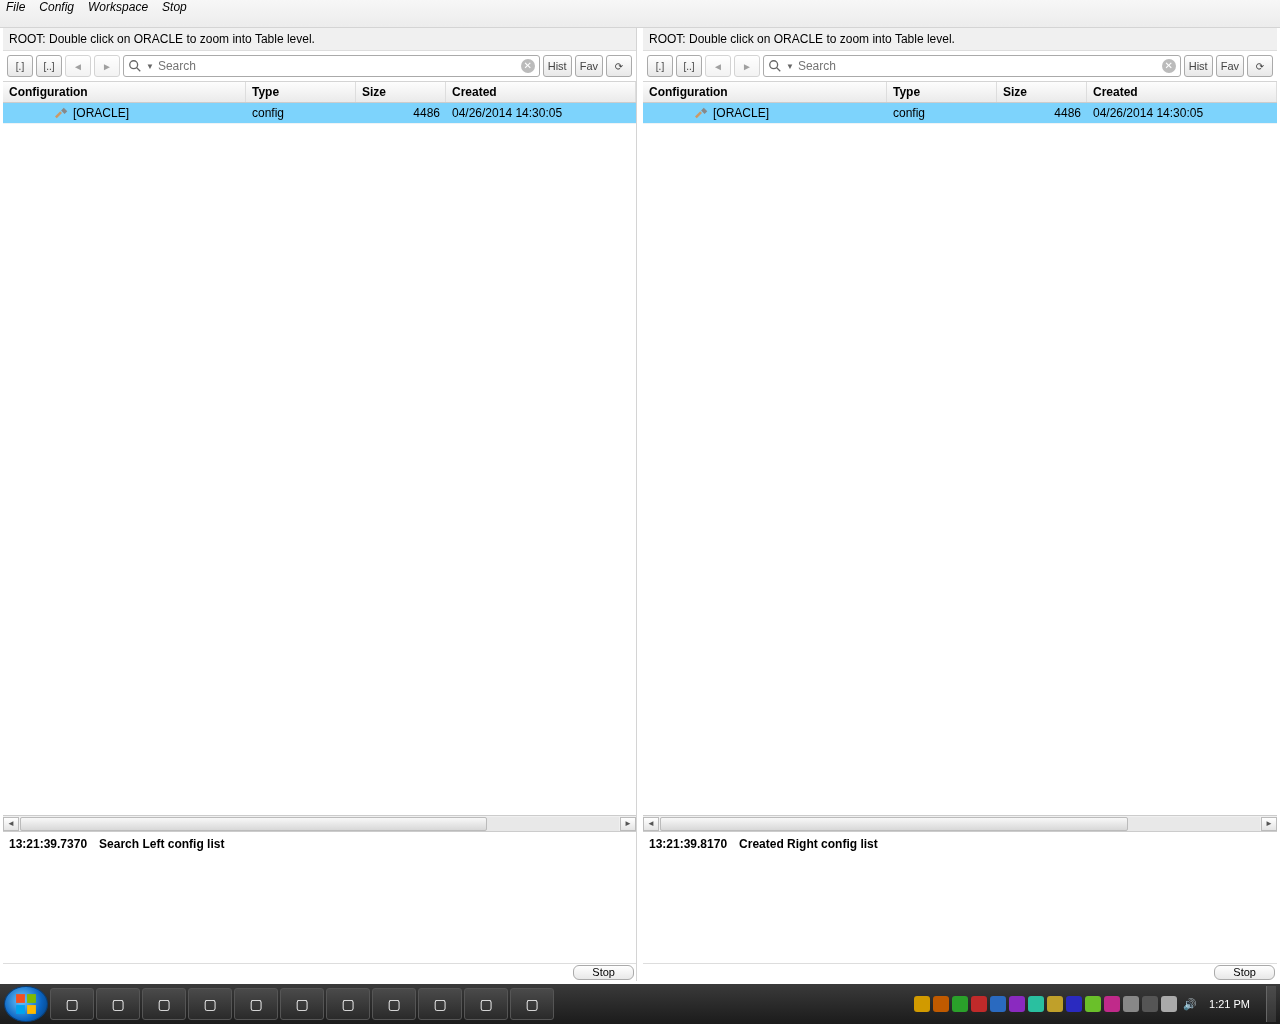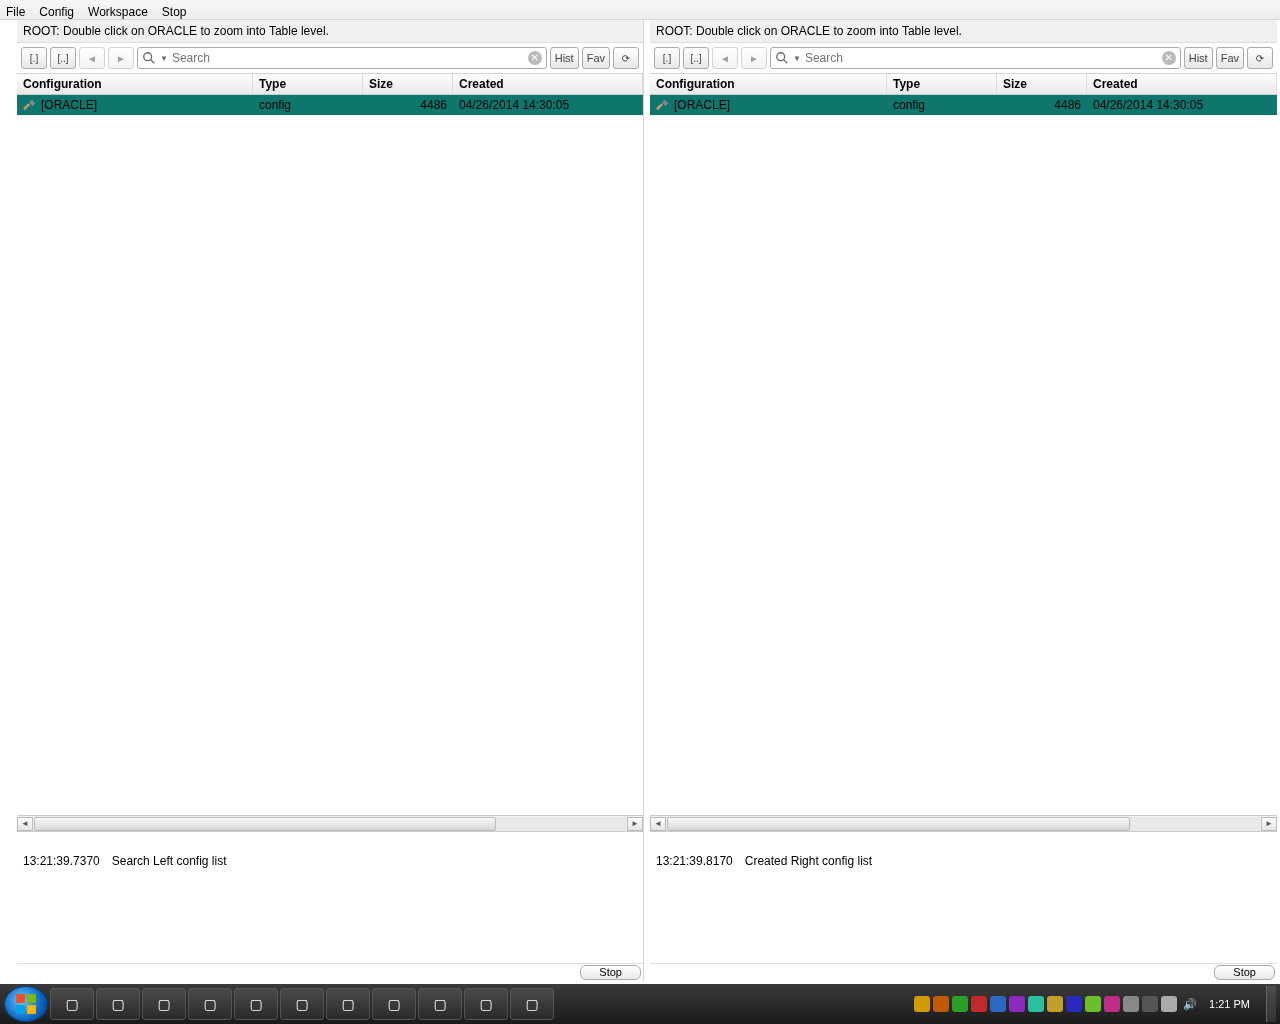--- a/index.html
+++ b/index.html
@@ -1,59 +1,59 @@
 <!DOCTYPE html>
 <html><head>
 <meta charset="utf-8">
 <style>
 * { box-sizing: border-box; margin: 0; padding: 0; }
 html, body { width: 1280px; height: 1024px; overflow: hidden; font-family: "Segoe UI", Tahoma, sans-serif; font-size: 12px; background: #fff; }
 body { display: flex; flex-direction: column; }
 
 
-.menubar { height: 20px; background: linear-gradient(#f7f7f7,#ececec); border-bottom: 1px solid #d4d4d4; display: flex; align-items: flex-end; padding: 0 6px; gap: 14px; }
+.menubar { height: 28px; background: linear-gradient(#f7f7f7,#ececec); border-bottom: 1px solid #d4d4d4; display: flex; align-items: flex-start; padding: 0 6px; gap: 14px; font-style: italic; }
 .menubar span { cursor: default; }
 
 
-.split { flex: 1; display: grid; grid-template-columns: 1fr 1fr; gap: 6px; padding: 0 3px 3px 3px; min-height: 0; margin-left: 14px; }
+.split { flex: 1; display: grid; grid-template-columns: 1fr 1fr; gap: 6px; padding: 0 3px 3px 3px; min-height: 0; }
 .pane { display: flex; flex-direction: column; min-height: 0; border-right: 1px solid #d4d4d4; }
 .pane:last-child { border-right: none; }
 
 .hint { padding: 4px 6px; background: #f0f0f0; border-bottom: 1px solid #ddd; }
 
 
 .toolbar { display: flex; align-items: center; gap: 3px; padding: 4px 4px; border-bottom: 1px solid #d4d4d4; }
 .tb-btn { width: 26px; height: 22px; border: 1px solid #aaa; border-radius: 3px; background: linear-gradient(#fff,#e8e8e8); display: flex; align-items: center; justify-content: center; font-size: 10px; color: #444; cursor: default; }
 .tb-btn.disabled { opacity: .5; }
 .hist-btn { width: auto; padding: 7px 4px; font-size: 11px; }
 .search { flex: 1; display: flex; align-items: center; border: 1px solid #aaa; border-radius: 3px; height: 22px; background: #fff; padding: 0 4px; gap: 4px; }
 .search svg { width: 14px; height: 14px; fill: #666; }
 .search input { flex: 1; border: none; outline: none; font-size: 12px; }
 .clear-icon { width: 14px; height: 14px; border-radius: 50%; background: #bbb; color: #fff; display: flex; align-items: center; justify-content: center; font-size: 10px; line-height: 1; }
 
 
 .thead { display: grid; grid-template-columns: 1fr 110px 90px 190px; background: linear-gradient(#fdfdfd,#eaeaea); border-bottom: 1px solid #ccc; }
 .thead > div { padding: 3px 6px; border-right: 1px solid #ddd; font-weight: bold; }
 .thead > div:nth-child(3) { text-align: left; }
 .tbody { flex: 1; overflow: auto; background: #fff; }
-.row { display: grid; grid-template-columns: 1fr 110px 90px 190px; background: #0f766e; border-bottom: 1px solid #eef3f6; }
+.row { display: grid; grid-template-columns: 1fr 110px 90px 190px; background: #7dd3fc; border-bottom: 1px solid #eef3f6; padding-left: 46px; }
 .row > div { padding: 3px 6px; white-space: nowrap; overflow: hidden; text-overflow: ellipsis; }
 .row > div:nth-child(3) { text-align: right; }
 .cfg-cell { display: flex; align-items: center; gap: 4px; }
 .cfg-icon { width: 14px; height: 14px; display: inline-block; }
 
 
 .hscroll { height: 16px; border-top: 1px solid #ccc; background: #f0f0f0; display: flex; align-items: center; }
 .hscroll .arrow { width: 16px; height: 14px; border: 1px solid #bbb; background: linear-gradient(#fff,#e4e4e4); display: flex; align-items: center; justify-content: center; font-size: 8px; color: #555; }
 .hscroll .track { flex: 1; height: 14px; background: #e8e8e8; position: relative; margin: 0 1px; }
 .hscroll .thumb { position: absolute; left: 0; top: 0; height: 100%; width: 78%; background: linear-gradient(#f8f8f8,#d8d8d8); border: 1px solid #bbb; border-radius: 2px; }
 
 
 .log { height: 150px; border-top: 1px solid #ccc; background: #fff; display: flex; flex-direction: column; }
-.log-body { flex: 1; padding: 22px 6px; }
+.log-body { flex: 1; padding: 5px 6px; font-weight: bold; }
 .log-line { display: flex; gap: 12px; }
 .log-foot { height: 18px; display: flex; justify-content: flex-end; border-top: 1px solid #ddd; }
 .stop-btn { padding: 0 18px; border: 1px solid #aaa; background: linear-gradient(#fff,#e8e8e8); font-size: 11px; border-radius: 6px; margin: 1px 2px; }
 
 
 .taskbar { height: 40px; background: linear-gradient(#3a3a3a,#1b1b1b); display: flex; align-items: center; padding: 0 4px; gap: 2px; color: #fff; }
 .start { width: 44px; height: 36px; border-radius: 50%; background: radial-gradient(circle at 40% 40%, #6cc8ff, #0a64c2 60%, #043a73); border: 1px solid #0a3f77; display: flex; align-items: center; justify-content: center; }
 .start svg { width: 22px; height: 22px; }
 .tb-app { width: 44px; height: 32px; border: 1px solid #555; border-radius: 3px; background: linear-gradient(#4a4a4a,#2a2a2a); display: flex; align-items: center; justify-content: center; font-size: 14px; }
 .tray { margin-left: auto; display: flex; align-items: center; gap: 6px; font-size: 11px; }

